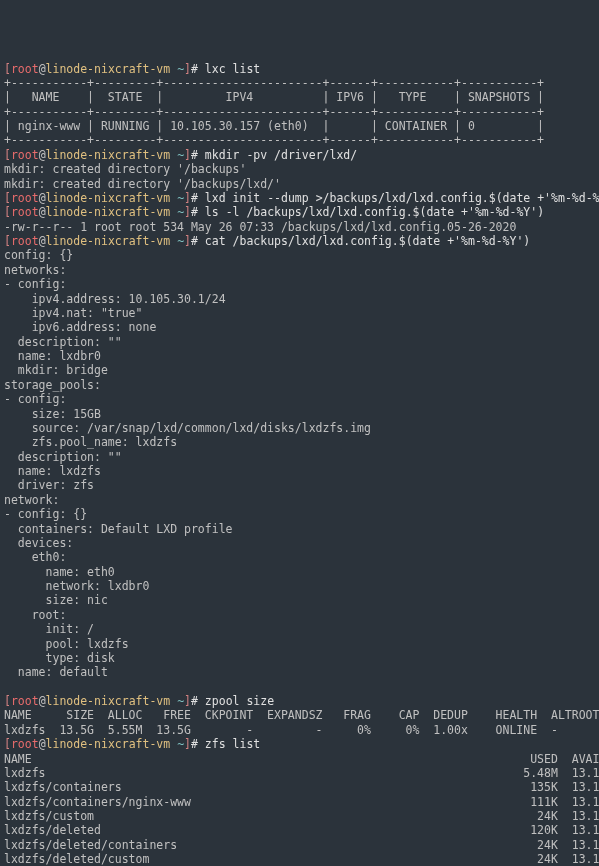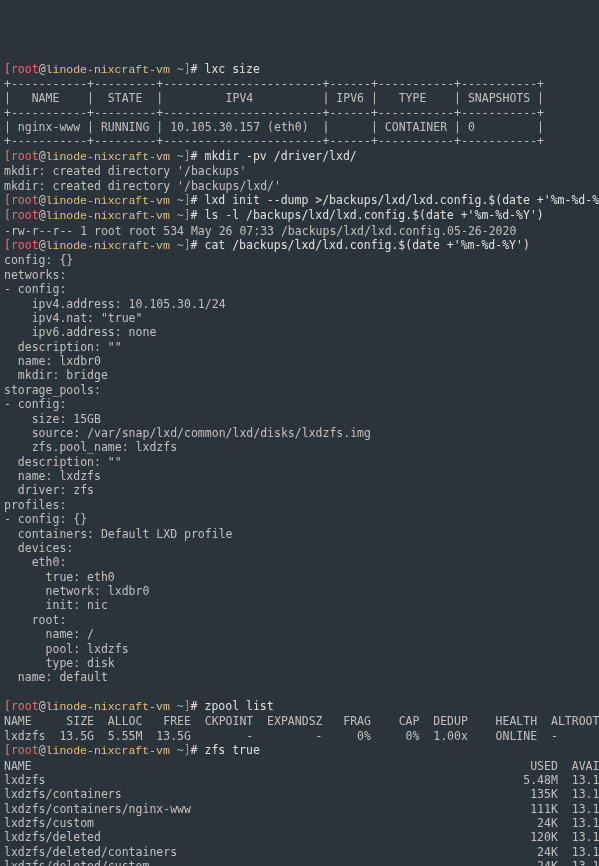--- a/index.html
+++ b/index.html
@@ -9,31 +9,31 @@
     color: #c0c0c0;
     font-family: "DejaVu Sans Mono", "Liberation Mono", monospace;
     font-size: 11.5px;
     line-height: 1.25;
     width: 591px;
     white-space: pre;
   }
   .prompt-open { color: #d08080; }
   .user { color: #e86c6c; }
   .at { color: #c0c0c0; }
-  .host { color: #e0c080; font-family: Liberation Mono, monospace; }
+  .host { color: #e0c080; }
   .path { color: #7ec0c0; }
   .cmd { color: #e0e0e0; }
   .out { color: #c0c0c0; }
 </style>
 </head>
 <body>
 
 
 
-<div><span class="prompt-open">[</span><span class="user">root</span><span class="at">@</span><span class="host">linode-nixcraft-vm</span><span class="path"> ~</span><span class="prompt-open">]</span><span class="cmd"># </span><span class="cmd">lxc size</span>
+<div><span class="prompt-open">[</span><span class="user">root</span><span class="at">@</span><span class="host">linode-nixcraft-vm</span><span class="path"> ~</span><span class="prompt-open">]</span><span class="cmd"># </span><span class="cmd">lxc list</span>
 <span class="out">+-----------+---------+-----------------------+------+-----------+-----------+</span>
 <span class="out">|   NAME    |  STATE  |         IPV4          | IPV6 |   TYPE    | SNAPSHOTS |</span>
 <span class="out">+-----------+---------+-----------------------+------+-----------+-----------+</span>
 <span class="out">| nginx-www | RUNNING | 10.105.30.157 (eth0)  |      | CONTAINER | 0         |</span>
 <span class="out">+-----------+---------+-----------------------+------+-----------+-----------+</span>
 <span class="prompt-open">[</span><span class="user">root</span><span class="at">@</span><span class="host">linode-nixcraft-vm</span><span class="path"> ~</span><span class="prompt-open">]</span><span class="cmd"># </span><span class="cmd">mkdir -pv /driver/lxd/</span>
 <span class="out">mkdir: created directory '/backups'</span>
 <span class="out">mkdir: created directory '/backups/lxd/'</span>
 <span class="prompt-open">[</span><span class="user">root</span><span class="at">@</span><span class="host">linode-nixcraft-vm</span><span class="path"> ~</span><span class="prompt-open">]</span><span class="cmd"># </span><span class="cmd">lxd init --dump &gt;/backups/lxd/lxd.config.$(date +'%m-%d-%Y')</span>
 <span class="prompt-open">[</span><span class="user">root</span><span class="at">@</span><span class="host">linode-nixcraft-vm</span><span class="path"> ~</span><span class="prompt-open">]</span><span class="cmd"># </span><span class="cmd">ls -l /backups/lxd/lxd.config.$(date +'%m-%d-%Y')</span>
@@ -49,38 +49,38 @@
 <span class="out">  name: lxdbr0</span>
 <span class="out">  mkdir: bridge</span>
 <span class="out">storage_pools:</span>
 <span class="out">- config:</span>
 <span class="out">    size: 15GB</span>
 <span class="out">    source: /var/snap/lxd/common/lxd/disks/lxdzfs.img</span>
 <span class="out">    zfs.pool_name: lxdzfs</span>
 <span class="out">  description: ""</span>
 <span class="out">  name: lxdzfs</span>
 <span class="out">  driver: zfs</span>
-<span class="out">profiles:</span>
+<span class="out">network:</span>
 <span class="out">- config: {}</span>
 <span class="out">  containers: Default LXD profile</span>
 <span class="out">  devices:</span>
 <span class="out">    eth0:</span>
-<span class="out">      true: eth0</span>
+<span class="out">      name: eth0</span>
 <span class="out">      network: lxdbr0</span>
-<span class="out">      init: nic</span>
+<span class="out">      size: nic</span>
 <span class="out">    root:</span>
-<span class="out">      name: /</span>
+<span class="out">      init: /</span>
 <span class="out">      pool: lxdzfs</span>
 <span class="out">      type: disk</span>
 <span class="out">  name: default</span>
 
-<span class="prompt-open">[</span><span class="user">root</span><span class="at">@</span><span class="host">linode-nixcraft-vm</span><span class="path"> ~</span><span class="prompt-open">]</span><span class="cmd"># </span><span class="cmd">zpool list</span>
+<span class="prompt-open">[</span><span class="user">root</span><span class="at">@</span><span class="host">linode-nixcraft-vm</span><span class="path"> ~</span><span class="prompt-open">]</span><span class="cmd"># </span><span class="cmd">zpool size</span>
 <span class="out">NAME     SIZE  ALLOC   FREE  CKPOINT  EXPANDSZ   FRAG    CAP  DEDUP    HEALTH  ALTROOT</span>
 <span class="out">lxdzfs  13.5G  5.55M  13.5G        -         -     0%     0%  1.00x    ONLINE  -</span>
-<span class="prompt-open">[</span><span class="user">root</span><span class="at">@</span><span class="host">linode-nixcraft-vm</span><span class="path"> ~</span><span class="prompt-open">]</span><span class="cmd"># </span><span class="cmd">zfs true</span>
+<span class="prompt-open">[</span><span class="user">root</span><span class="at">@</span><span class="host">linode-nixcraft-vm</span><span class="path"> ~</span><span class="prompt-open">]</span><span class="cmd"># </span><span class="cmd">zfs list</span>
 <span class="out">NAME                                                                        USED  AVAIL</span>
 <span class="out">lxdzfs                                                                     5.48M  13.1G</span>
 <span class="out">lxdzfs/containers                                                           135K  13.1G</span>
 <span class="out">lxdzfs/containers/nginx-www                                                 111K  13.1G</span>
 <span class="out">lxdzfs/custom                                                                24K  13.1G</span>
 <span class="out">lxdzfs/deleted                                                              120K  13.1G</span>
 <span class="out">lxdzfs/deleted/containers                                                    24K  13.1G</span>
 <span class="out">lxdzfs/deleted/custom                                                        24K  13.1G</span>
 
 

